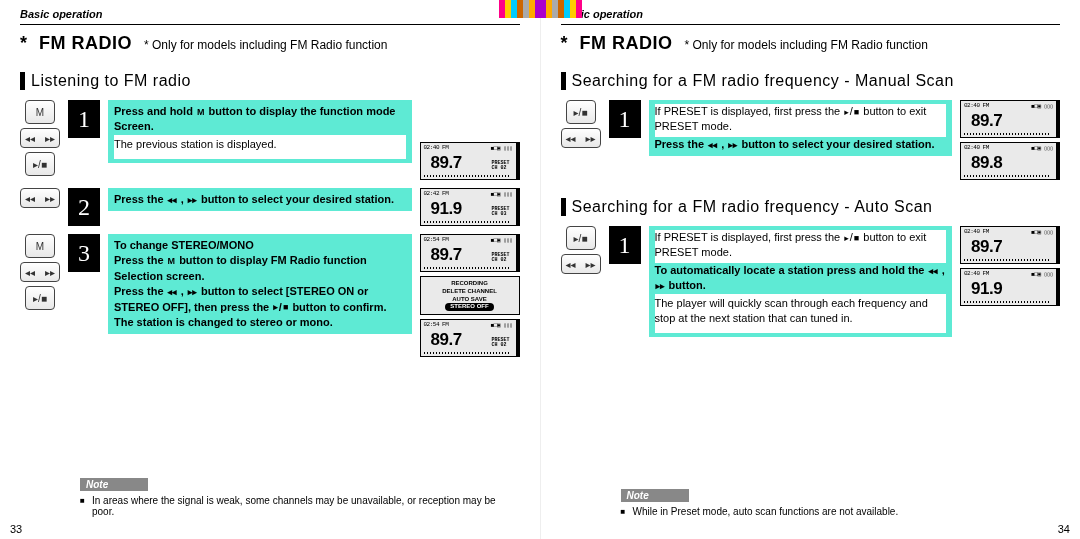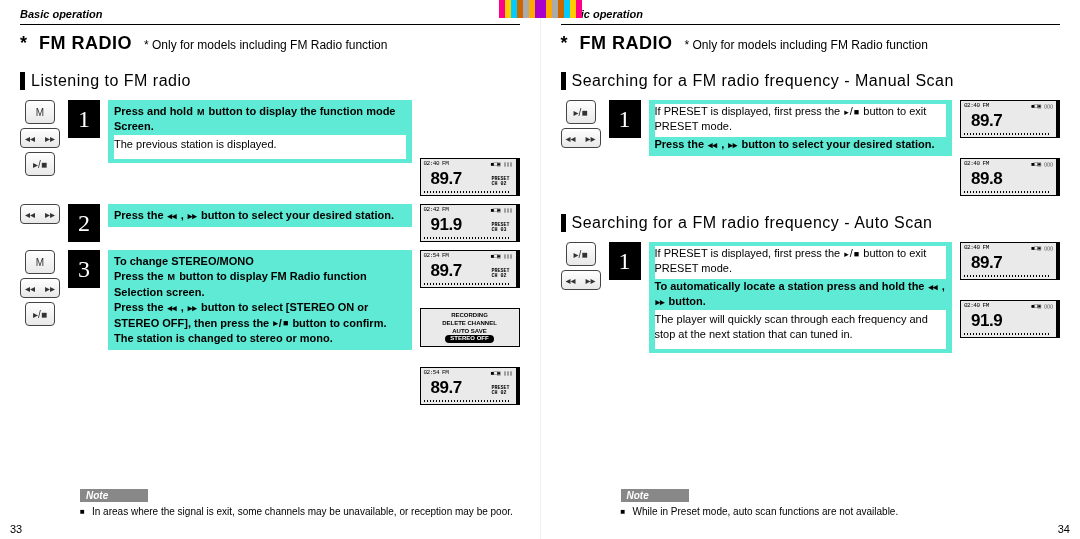--- a/index.html
+++ b/index.html
@@ -109,21 +109,21 @@
   .step-text .subtext {
     background: #fff;
     padding: 2px 0 7px 0;
     display: block;
     font-weight: normal;
   }
   .lcd-col {
     width: 100px;
     display: flex;
     flex-direction: column;
-    gap: 20px;
+    gap: 4px;
     flex-shrink: 0;
   }
   .lcd {
     width: 100px; height: 38px;
     border: 1px solid #000;
     border-right: 4px solid #000;
     background: #eaeaea;
     position: relative;
     font-family: 'Courier New', monospace;
     overflow: hidden;
@@ -335,21 +335,21 @@
           </div>
         <div class="freq">89.7</div>
         <div class="preset"><span>PRESET</span><br><span>CH 02</span></div>
         <div class="bar"></div>
       </div>
     </div>
   </div>
 
   <div class="note-box">
     <div class="note-label">Note</div>
-    <div class="note-text">In areas where the signal is exit, some channels may be unavailable, or reception may be poor.</div>
+    <div class="note-text">In areas where the signal is weak, some channels may be unavailable, or reception may be poor.</div>
   </div>
   <div class="page-num left">33</div>
 </div>
 
 <div class="page">
   <div class="top-header">Basic operation</div>
   <div class="color-bars right">
     <span class="cb7"></span>
       <span class="cb6"></span>
       <span class="cb5"></span>

